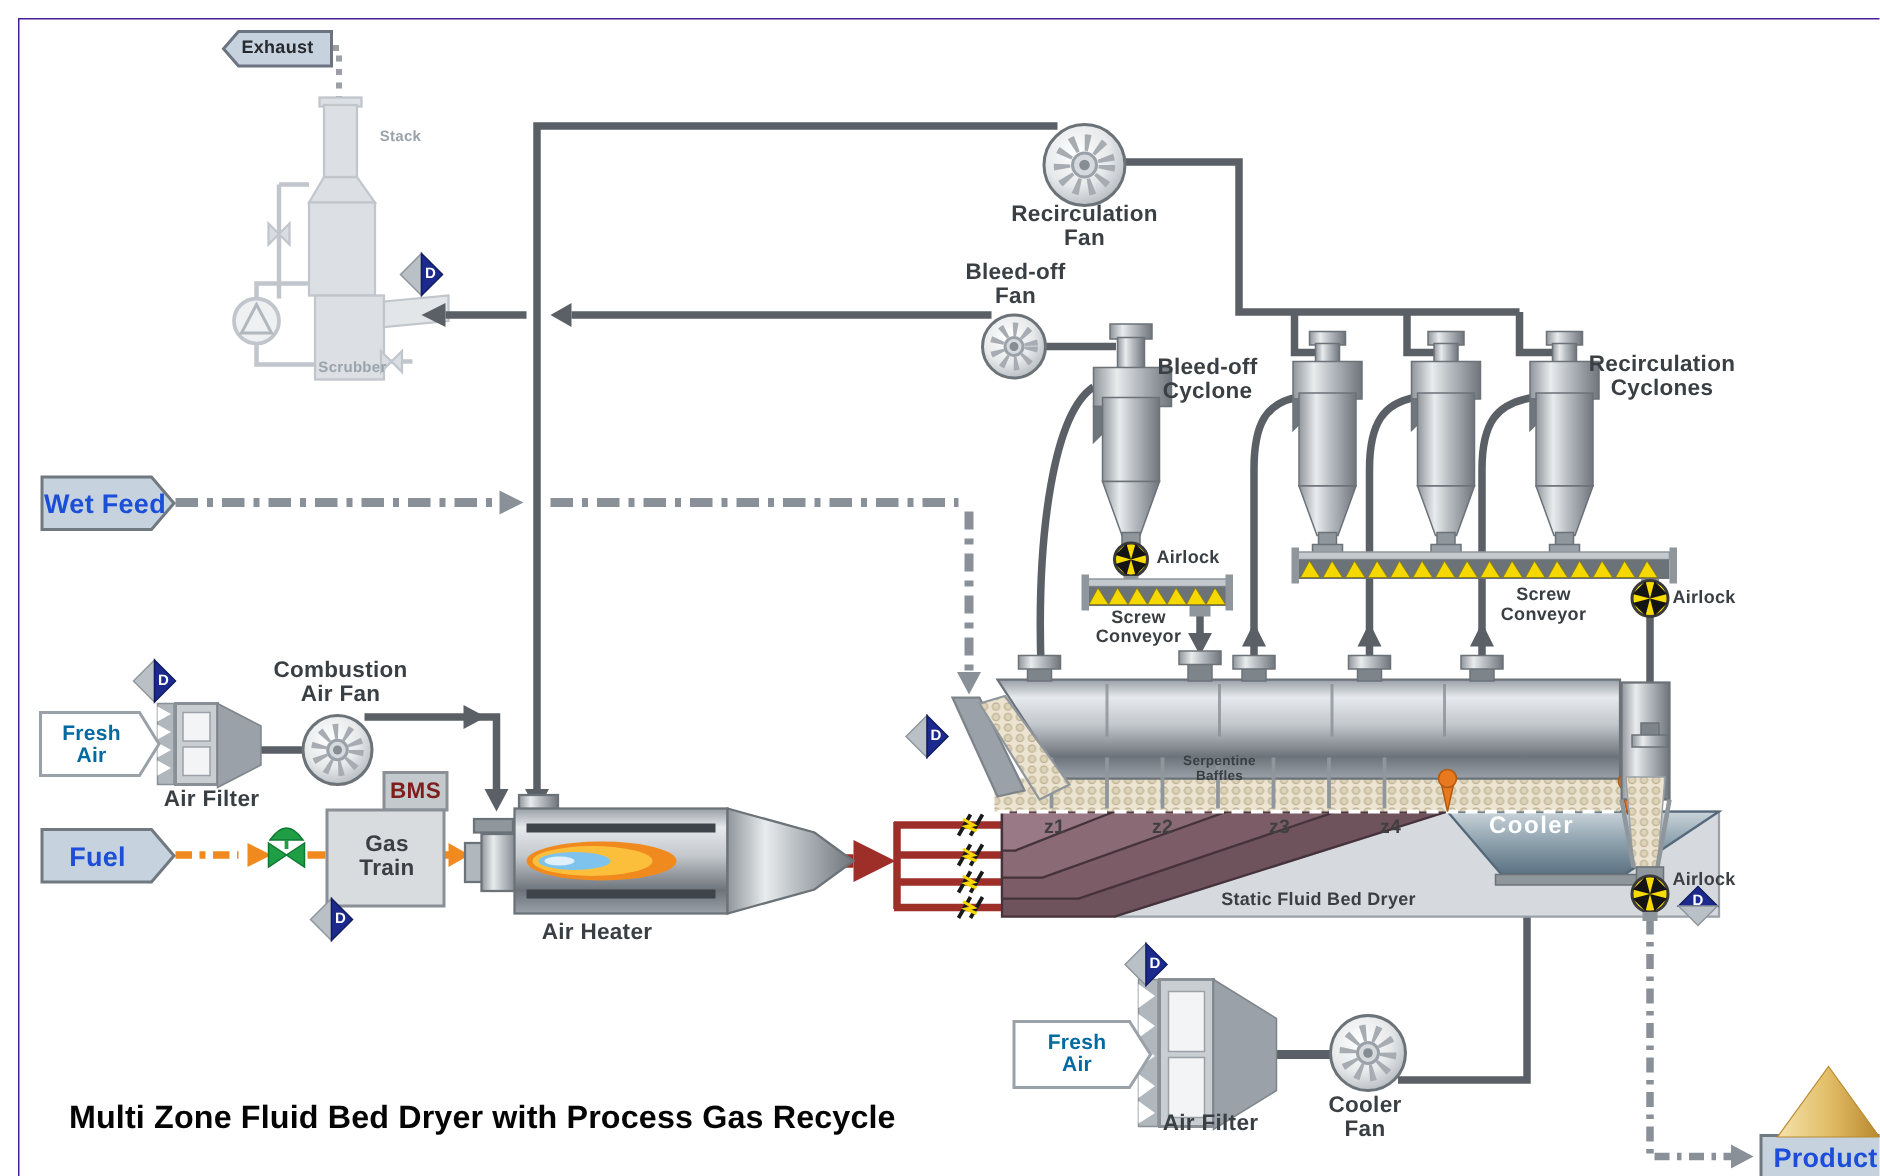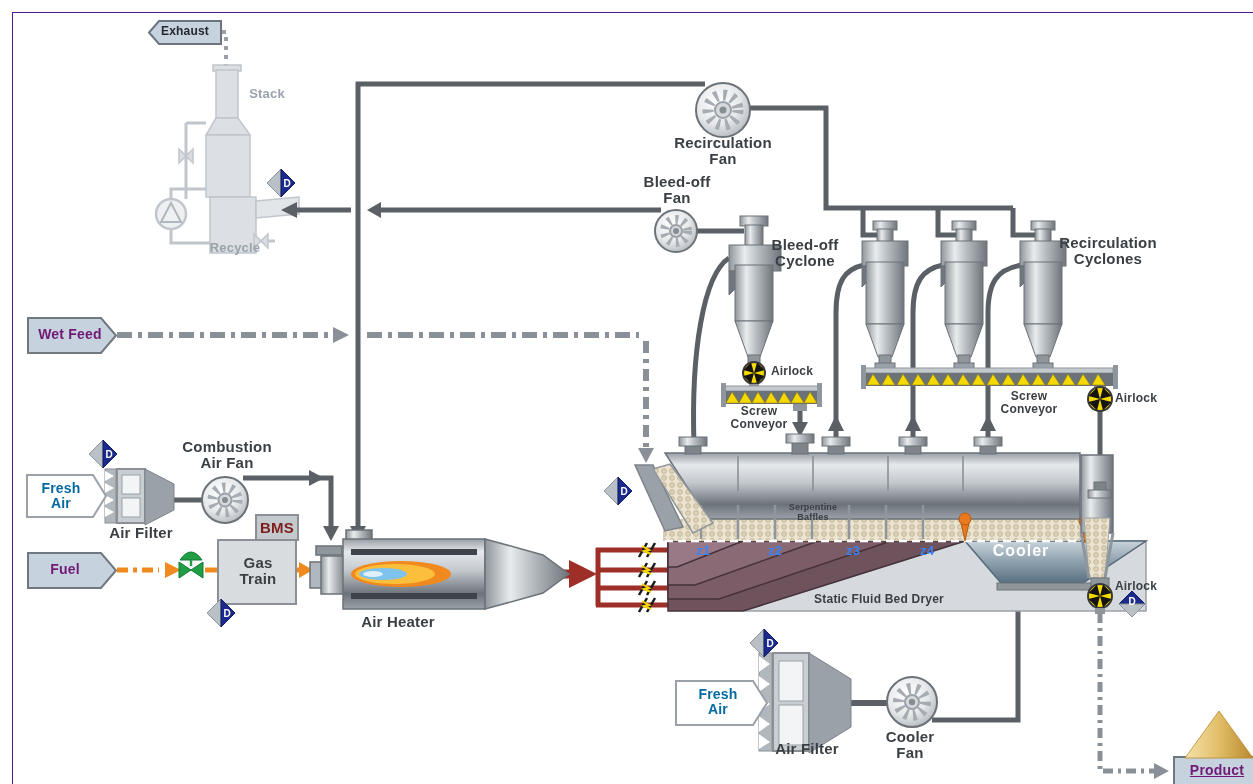--- a/index.html
+++ b/index.html
@@ -9,23 +9,23 @@
     font-family:"Liberation Sans", sans-serif;
   }
   svg{position:absolute;left:0;top:0;}
   .lbl{
     position:absolute;transform:translateX(-50%);
     font-weight:700;font-size:15px;line-height:1.08;color:#3a3f44;
     text-align:center;white-space:pre-line;letter-spacing:.2px;
   }
   .lbl-sm{font-size:12px;}
   .lbl-xs{font-size:9px;line-height:1.1;}
-  .lbl-tag{font-size:14px;color:#701a75;}
-  .lbl-ghost{color:#9aa3ab;font-size:13px;font-weight:700;}
-  .lbl-zone{color:#3b82f6;font-size:13px;}
+  .lbl-tag{font-size:18px;color:#1d4ed8;}
+  .lbl-ghost{color:#9aa3ab;font-size:10px;font-weight:700;}
+  .lbl-zone{color:#404040;font-size:13px;}
   .lbl-cooler{color:#ffffff;font-size:16px;letter-spacing:1px;}
   .lbl-white-arrow{color:#0369a1;}
   .dletter{
     position:absolute;transform:translate(-50%,-50%);
     color:#ffffff;font-size:10px;font-weight:700;
   }
   .title-text{
     position:absolute;left:33px;top:720px;
     font-size:21.5px;font-weight:700;color:#050505;letter-spacing:.1px;
   }
@@ -473,21 +473,21 @@
     </g>
     <g>
       <polygon points="1106,591 1119,578 1132,591" fill="#1b2a8c" stroke="#101c63"></polygon>
       <polygon points="1106,591 1132,591 1119,604" fill="#b9c0c6"></polygon>
     </g>
   </g>
 </svg>
 
 <div class="lbl lbl-sm" style="left:172px;top:12px;color:#26292d;">Exhaust</div>
 <div class="lbl lbl-ghost" style="left:254px;top:74px;">Stack</div>
-<div class="lbl lbl-ghost" style="left:222px;top:228px;">Recycle</div>
+<div class="lbl lbl-ghost" style="left:222px;top:228px;">Scrubber</div>
 
 <div class="lbl" style="left:710px;top:122px;">Recirculation
 Fan</div>
 <div class="lbl" style="left:664px;top:161px;">Bleed-off
 Fan</div>
 <div class="lbl" style="left:792px;top:224px;">Bleed-off
 Cyclone</div>
 <div class="lbl" style="left:1095px;top:222px;">Recirculation
 Cyclones</div>
 
@@ -518,23 +518,24 @@
 <div class="lbl lbl-zone" style="left:840px;top:531px;">z3</div>
 <div class="lbl lbl-zone" style="left:914px;top:531px;">z4</div>
 <div class="lbl lbl-cooler" style="left:1008px;top:529px;">Cooler</div>
 <div class="lbl" style="left:866px;top:580px;font-size:12px;">Static Fluid Bed Dryer</div>
 
 <div class="lbl lbl-white-arrow" style="left:705px;top:674px;font-size:14px;">Fresh
 Air</div>
 <div class="lbl" style="left:794px;top:728px;">Air Filter</div>
 <div class="lbl" style="left:897px;top:716px;">Cooler
 Fan</div>
-<div class="lbl lbl-tag" style="left:1204px;top:750px;text-decoration:underline;">Product</div>
+<div class="lbl lbl-tag" style="left:1204px;top:750px;">Product</div>
 
 <div class="dletter" style="left:274px;top:170px;">D</div>
 <div class="dletter" style="left:96px;top:441px;">D</div>
 <div class="dletter" style="left:214px;top:600px;">D</div>
 <div class="dletter" style="left:611px;top:478px;">D</div>
 <div class="dletter" style="left:757px;top:630px;">D</div>
 <div class="dletter" style="left:1119px;top:588px;">D</div>
 
+<div class="title-text">Multi Zone Fluid Bed Dryer with Process Gas Recycle</div>
 
 </div>
 
 </body></html>

